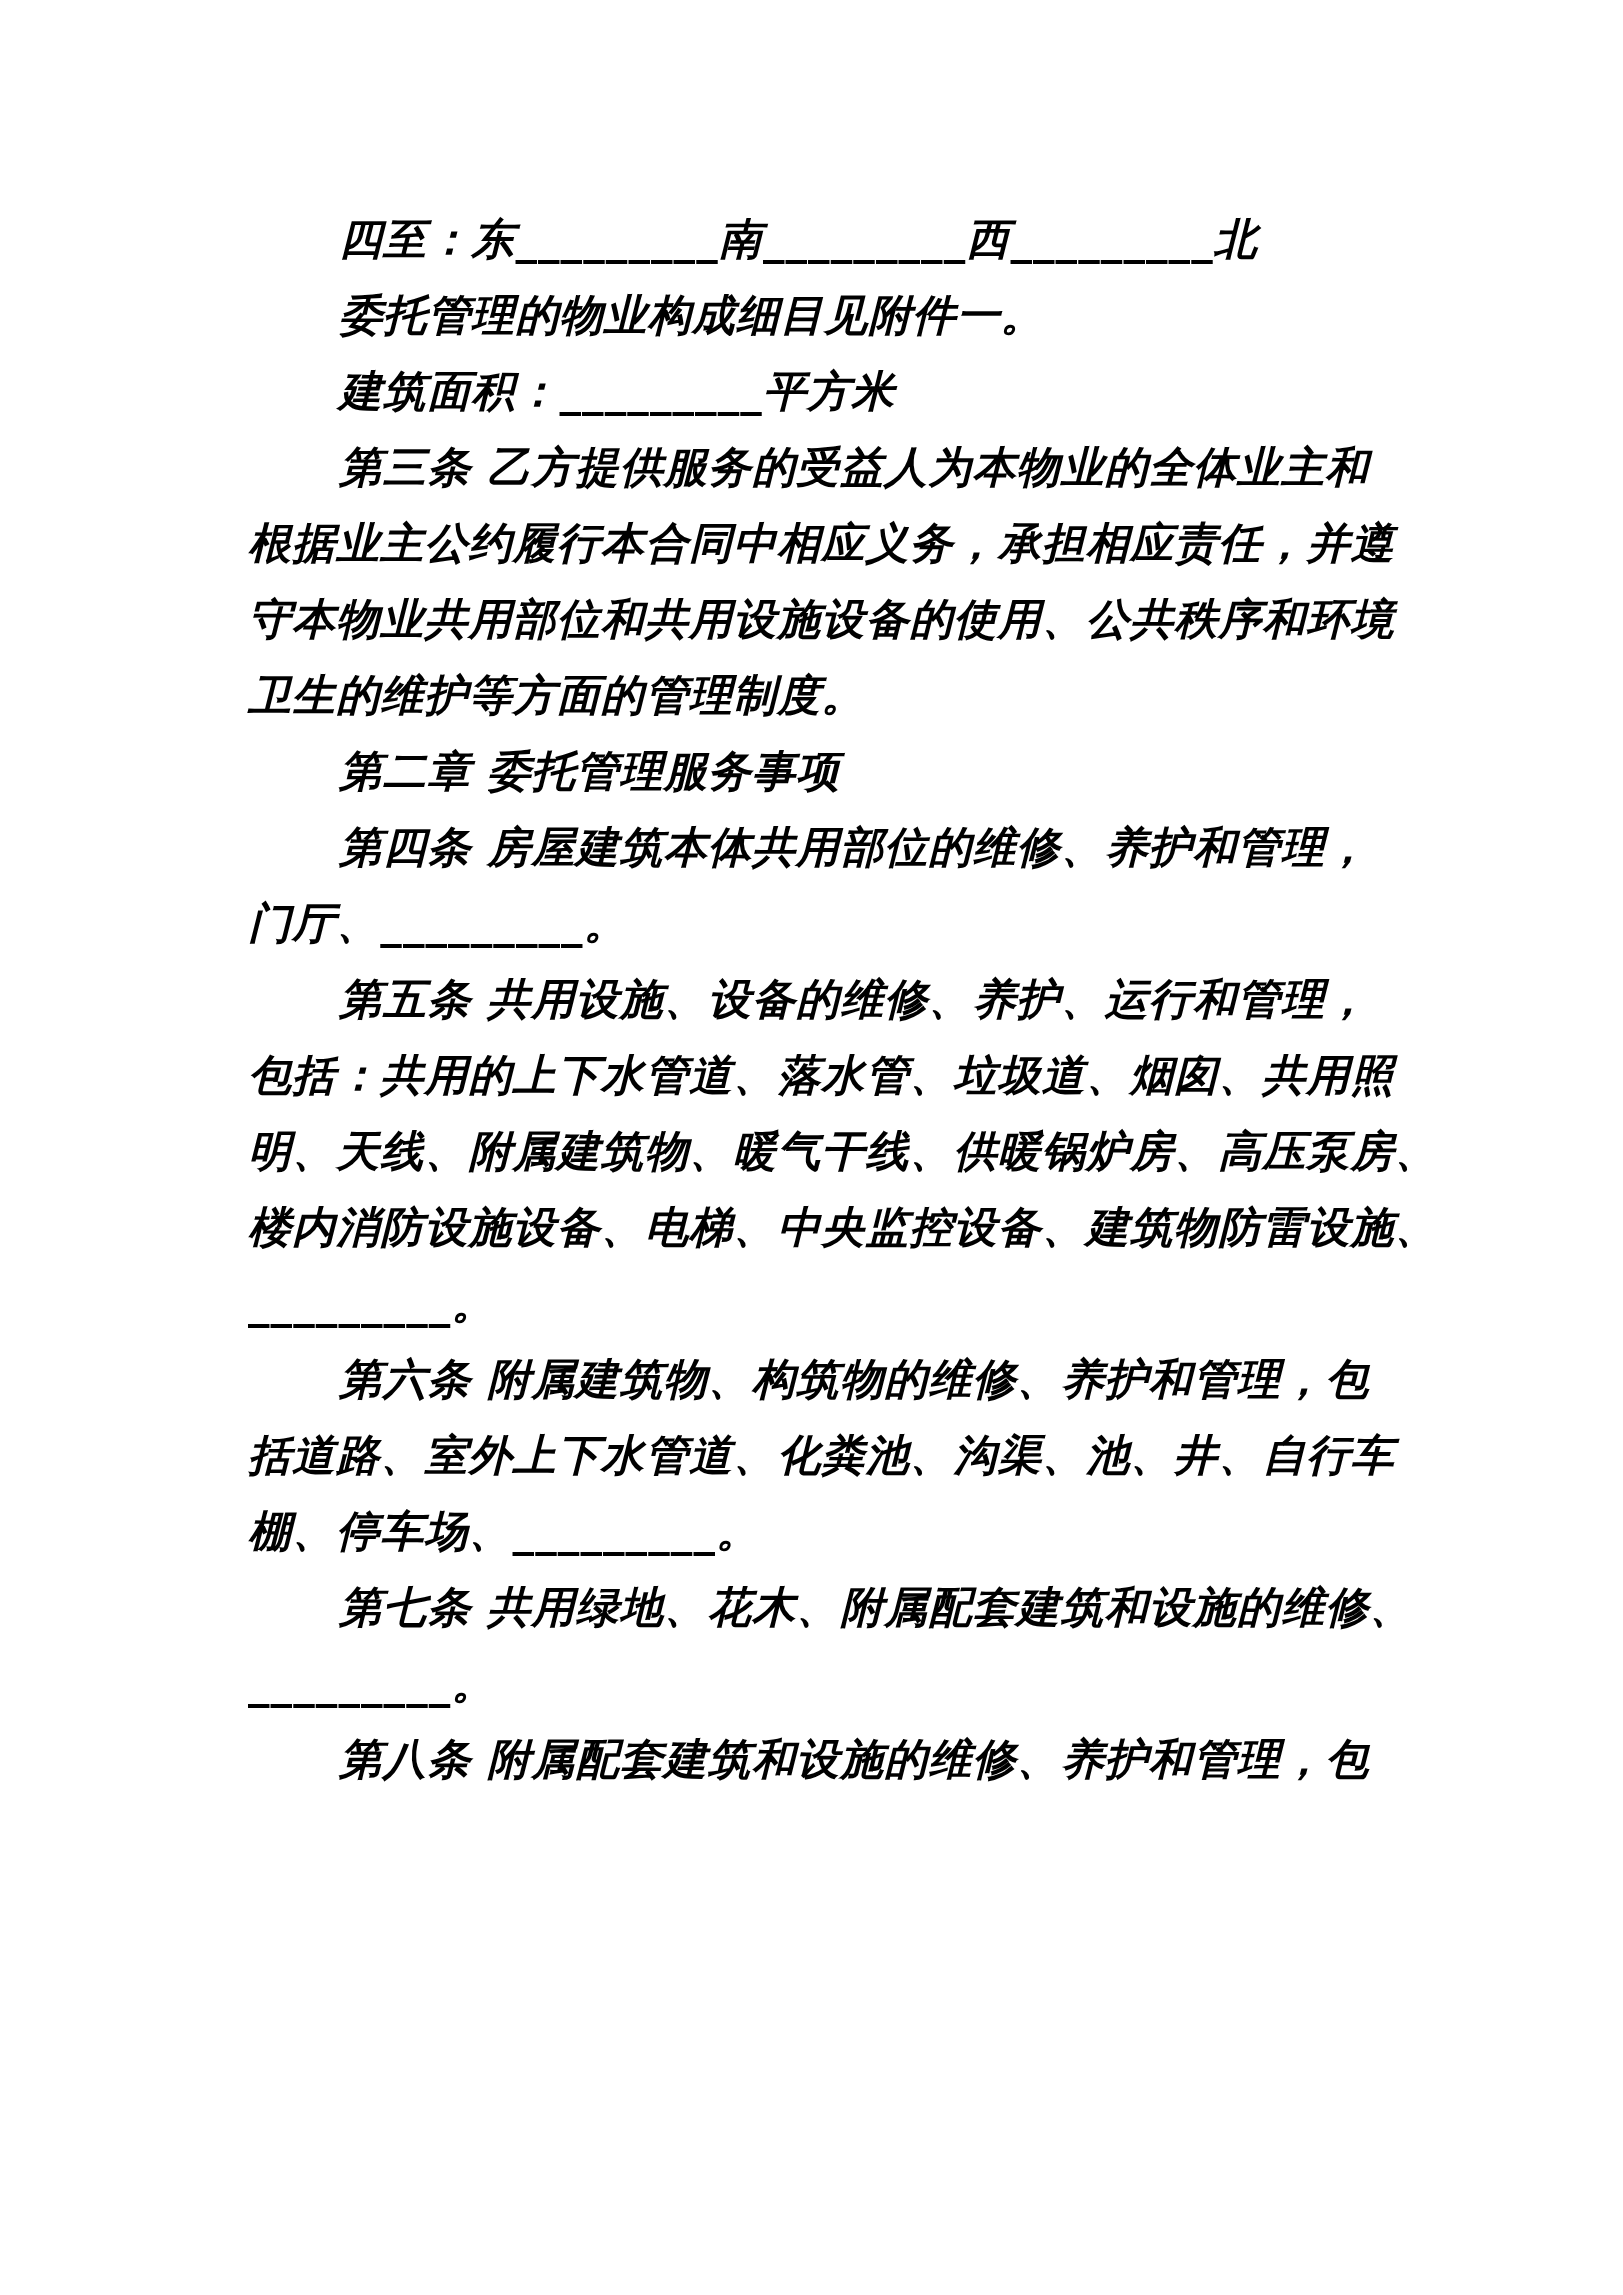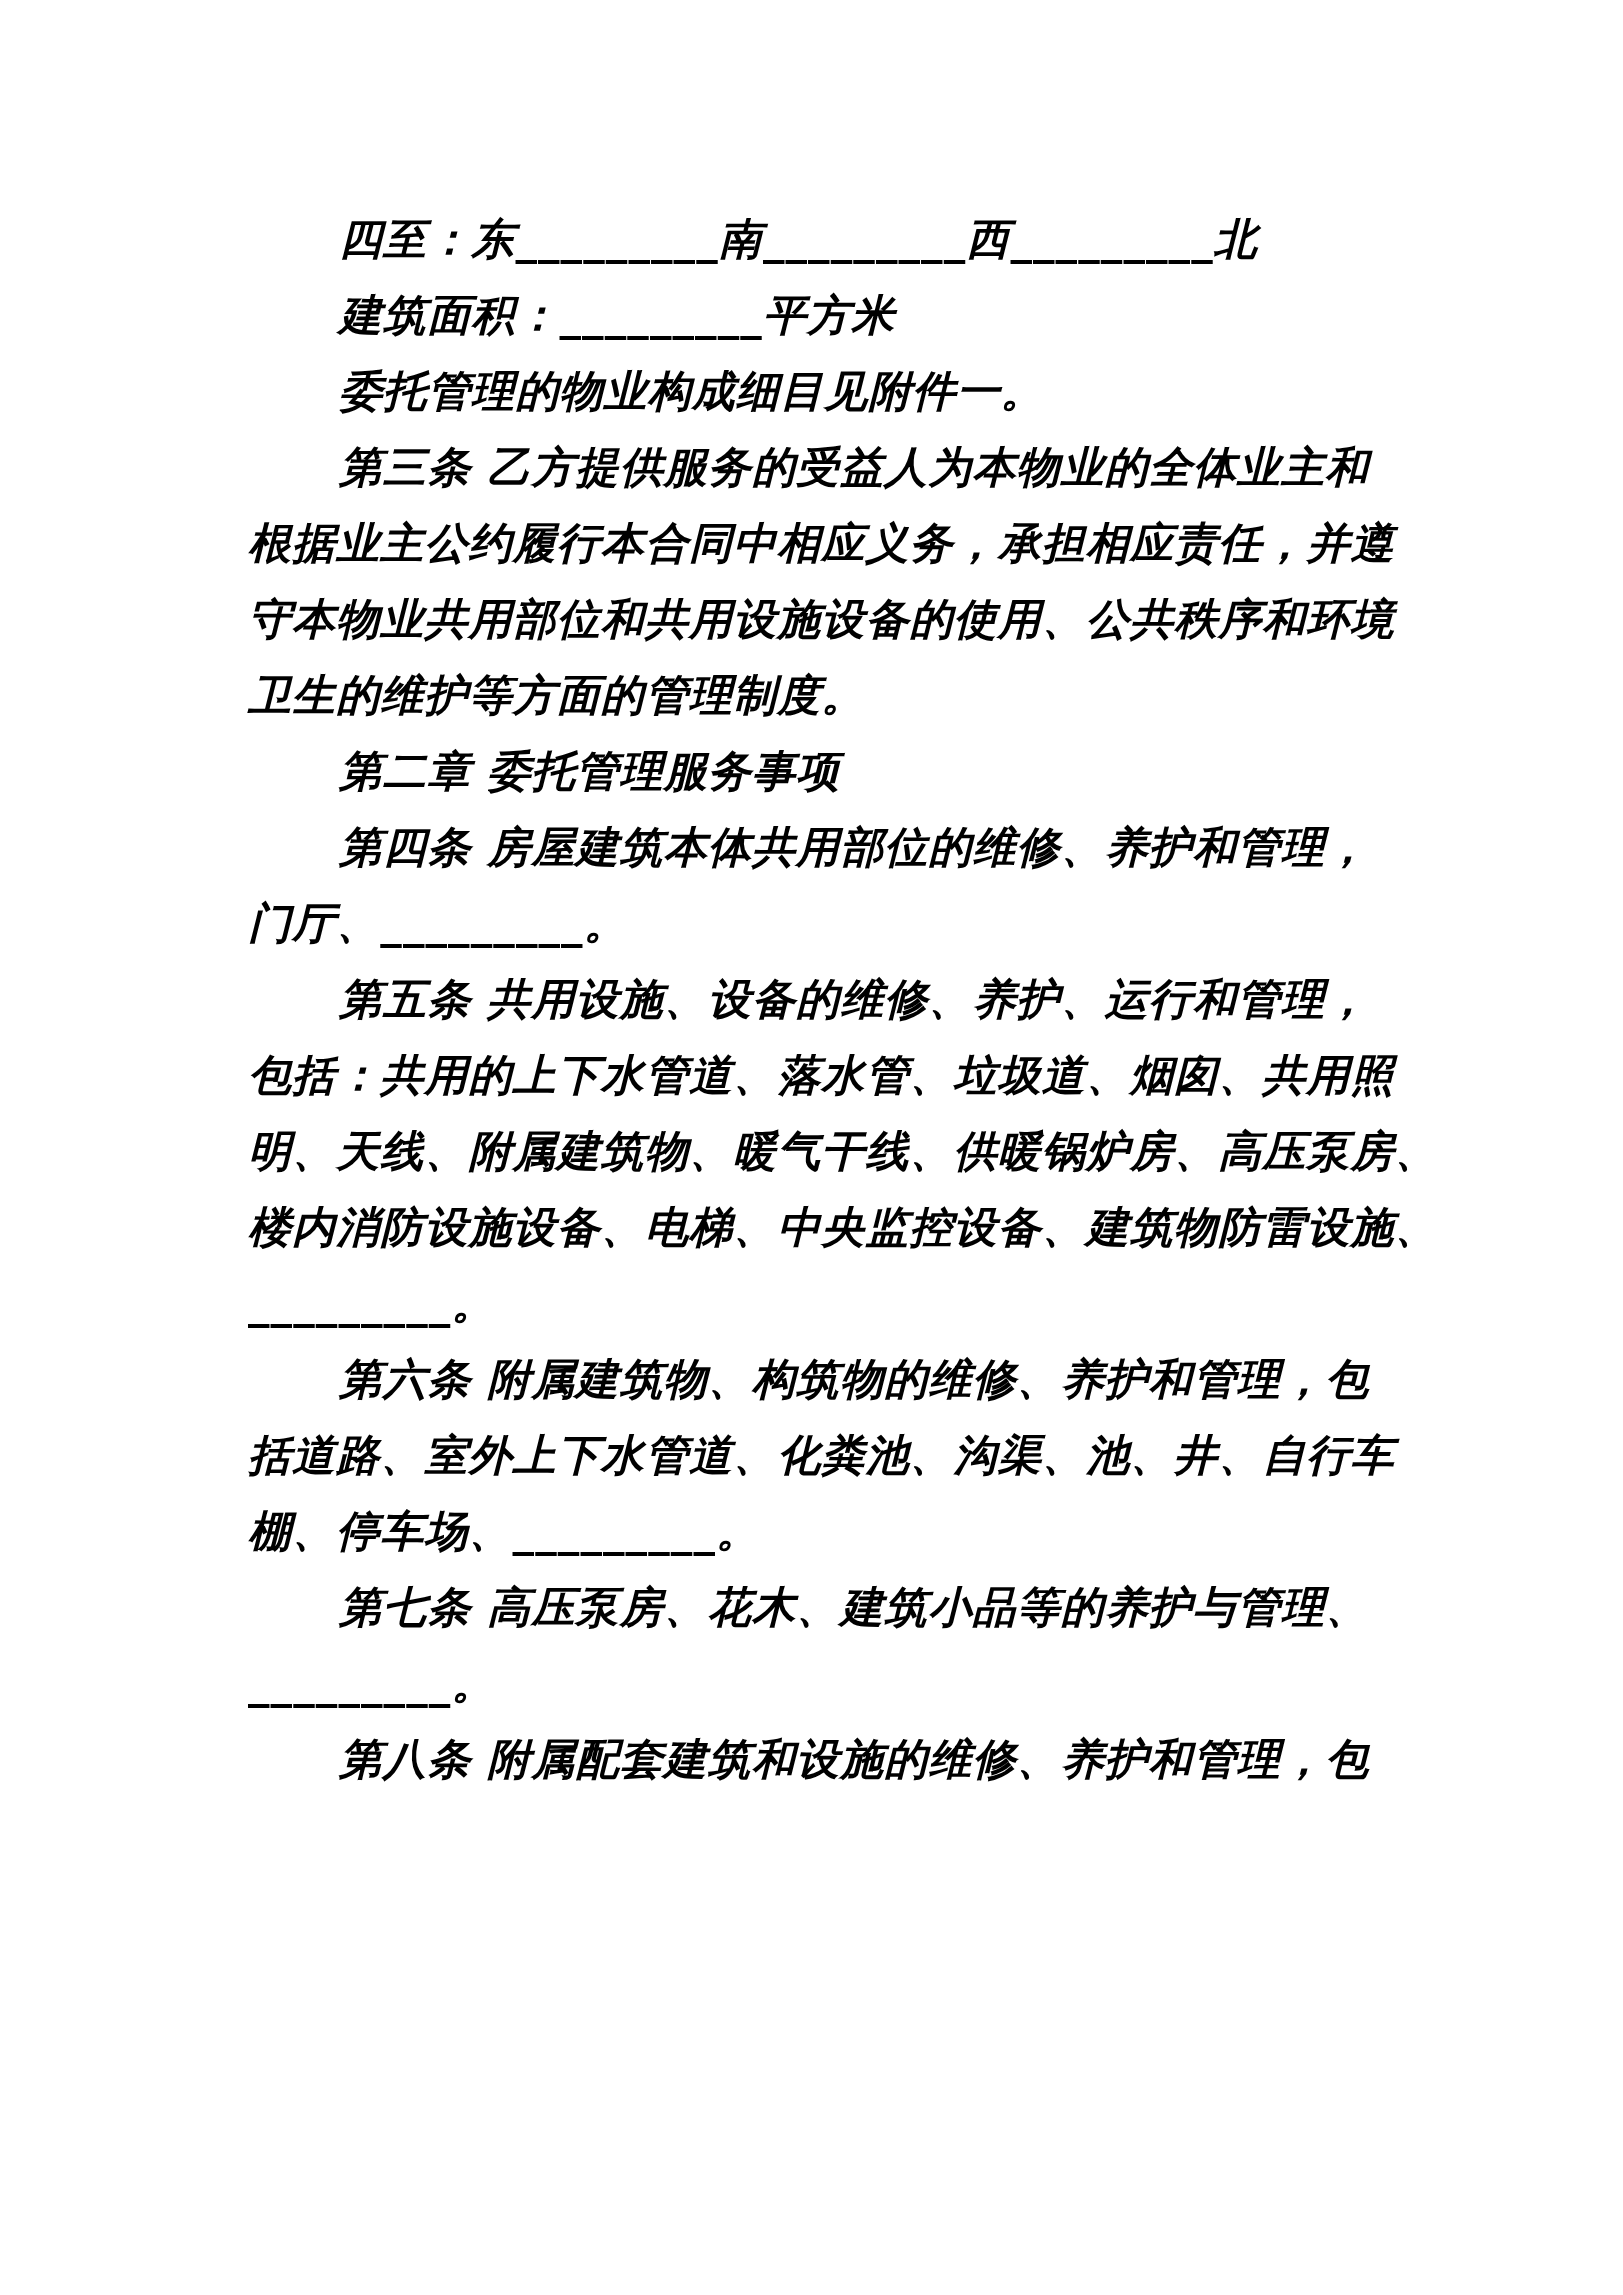--- a/index.html
+++ b/index.html
@@ -34,35 +34,35 @@
   .line.indent {
     padding-left: 91px;
   }
 </style>
 </head>
 <body>
 
 <div class="page">
   <div class="text-block">
     <div class="line indent">四至：东_________南_________西_________北</div>
+    <div class="line indent">委托管理的物业构成细目见附件一。</div>
     <div class="line indent">建筑面积：_________平方米</div>
-    <div class="line indent">委托管理的物业构成细目见附件一。</div>
     <div class="line indent">第三条 乙方提供服务的受益人为本物业的全体业主和</div>
     <div class="line">根据业主公约履行本合同中相应义务，承担相应责任，并遵</div>
     <div class="line">守本物业共用部位和共用设施设备的使用、公共秩序和环境</div>
     <div class="line">卫生的维护等方面的管理制度。</div>
     <div class="line indent">第二章 委托管理服务事项</div>
     <div class="line indent">第四条 房屋建筑本体共用部位的维修、养护和管理，</div>
     <div class="line">门厅、_________。</div>
     <div class="line indent">第五条 共用设施、设备的维修、养护、运行和管理，</div>
     <div class="line">包括：共用的上下水管道、落水管、垃圾道、烟囱、共用照</div>
     <div class="line">明、天线、附属建筑物、暖气干线、供暖锅炉房、高压泵房、</div>
     <div class="line">楼内消防设施设备、电梯、中央监控设备、建筑物防雷设施、</div>
     <div class="line">_________。</div>
     <div class="line indent">第六条 附属建筑物、构筑物的维修、养护和管理，包</div>
     <div class="line">括道路、室外上下水管道、化粪池、沟渠、池、井、自行车</div>
     <div class="line">棚、停车场、_________。</div>
-    <div class="line indent">第七条 高压泵房、花木、建筑小品等的养护与管理、</div>
+    <div class="line indent">第七条 共用绿地、花木、附属配套建筑和设施的维修、</div>
     <div class="line">_________。</div>
     <div class="line indent">第八条 附属配套建筑和设施的维修、养护和管理，包</div>
   </div>
 </div>
 
 
 </body></html>

